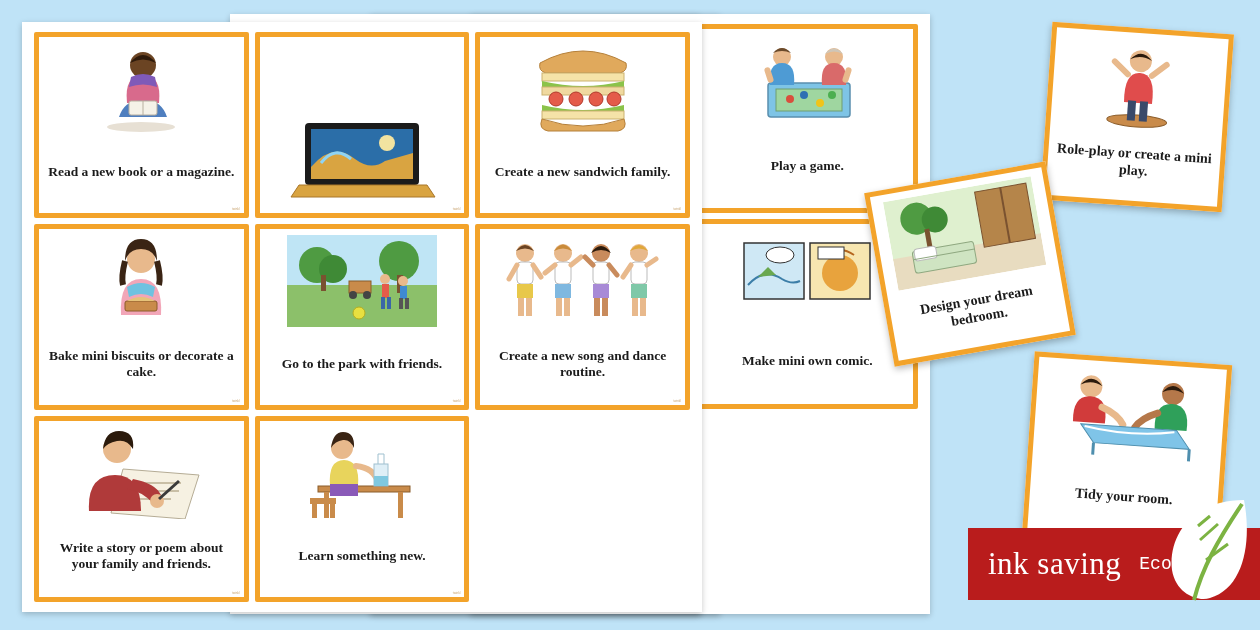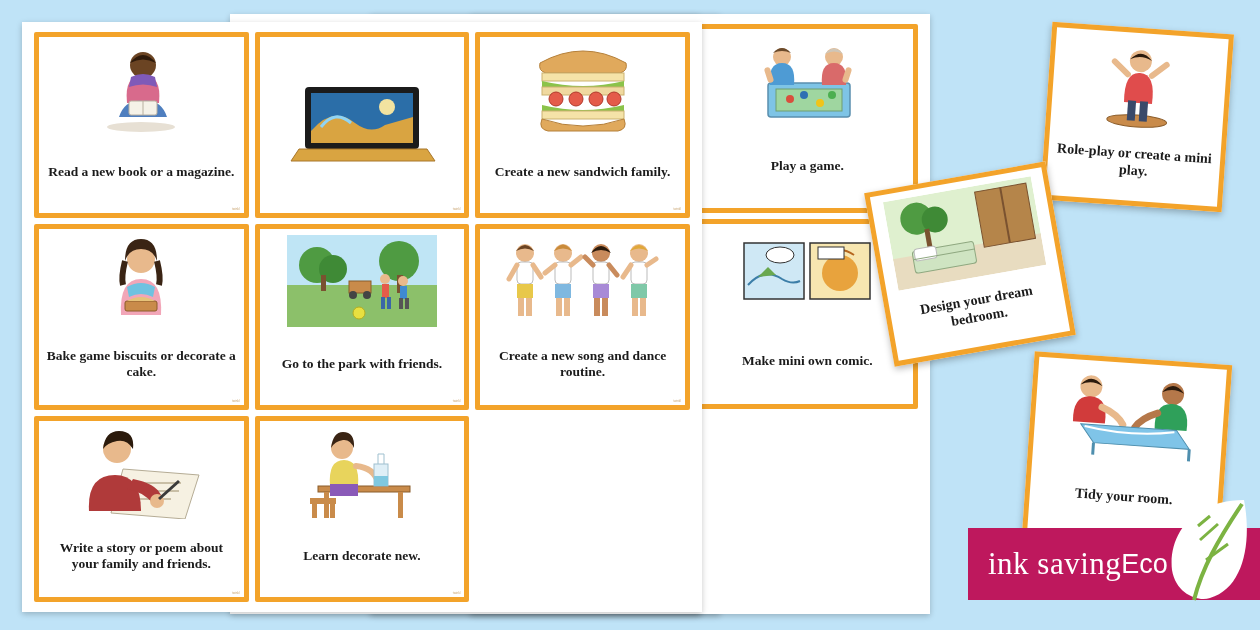--- a/index.html
+++ b/index.html
@@ -39,21 +39,21 @@
     box-sizing: border-box;
   }
 
   .card {
     border: 5px solid #f3a32a;
     background: #fff;
     border-radius: 2px;
     display: flex;
     flex-direction: column;
     align-items: center;
-    justify-content: center;
+    justify-content: flex-end;
     padding: 6px 4px 4px;
     box-sizing: border-box;
     position: relative;
     overflow: hidden;
   }
   .card .art {
     flex: 0 0 auto;
     height: 92px;
     width: 100%;
     display: flex;
@@ -123,36 +123,37 @@
   .loose-bedroom  { left: 878px;  top: 176px; width: 184px; height: 176px; transform: rotate(-10deg); }
   .loose-tidy     { left: 1028px; top: 358px; width: 198px; height: 186px; transform: rotate(4deg); }
 
   
   .eco {
     position: absolute;
     left: 968px;
     top: 528px;
     width: 292px;
     height: 72px;
-    background: #be185d;
+    background: #b91c1c;
     display: flex;
     align-items: center;
     padding-left: 20px;
     box-sizing: border-box;
   }
   .eco .eco-text {
     color: #fff;
     font-family: "Liberation Serif", serif;
     font-size: 31px;
     letter-spacing: 0.5px;
   }
   .eco .eco-word {
     color: #fff;
-    font-family: Liberation Sans, sans-serif;
-    font-size: 27px;
+    font-family: Liberation Mono, monospace;
+    font-size: 18px;
+    margin-left: 18px;
     position: relative;
     z-index: 3;
   }
   .leaf {
     position: absolute;
     right: 6px;
     bottom: -6px;
     width: 96px;
     height: 112px;
   }
@@ -321,21 +322,21 @@
         <svg width="120" height="92" viewBox="0 0 120 92">
           <circle cx="60" cy="24" r="14" fill="#e8b98c"></circle>
           <path d="M44 26 q0 -22 16 -22 q16 0 16 22 q-4 -12 -16 -12 q-12 0 -16 12 z" fill="#3a2414"></path>
           <path d="M44 26 q-4 16 -2 24 M76 26 q4 16 2 24" stroke="#3a2414" stroke-width="6" fill="none"></path>
           <path d="M40 80 q-2 -36 20 -36 q22 0 20 36 z" fill="#f2a6b8"></path>
           <path d="M46 52 q14 -8 28 0 l-2 10 q-12 -6 -24 0 z" fill="#6fc2e0"></path>
           <rect x="44" y="66" width="32" height="10" rx="2" fill="#c98b4a" stroke="#8a5c2a"></rect>
           <path d="M46 66 q14 -8 28 0 z" fill="#e6c37a"></path>
         </svg>
       </div>
-      <div class="cap">Bake game biscuits or decorate a cake.</div>
+      <div class="cap">Bake mini biscuits or decorate a cake.</div>
       <span class="tiny">twinkl</span>
     </div>
 
     <div class="card">
       <div class="art">
         <svg width="150" height="92" viewBox="0 0 150 92">
           <rect x="0" y="0" width="150" height="58" fill="#bfe5f5"></rect>
           <rect x="0" y="50" width="150" height="42" fill="#8cc06a"></rect>
           <circle cx="30" cy="30" r="18" fill="#4f9b42"></circle>
           <circle cx="46" cy="34" r="14" fill="#3f8a36"></circle>
@@ -434,21 +435,21 @@
           <circle cx="50" cy="22" r="11" fill="#e8b98c"></circle>
           <path d="M39 22 q2 -16 12 -16 q12 0 11 16 q-4 -9 -11 -8 q-8 1 -12 8z" fill="#3a2414"></path>
           <path d="M38 60 q-2 -26 14 -26 q16 0 14 26 z" fill="#e8d45c"></path>
           <rect x="38" y="58" width="28" height="12" fill="#8a5ab8"></rect>
           <path d="M64 40 q18 2 22 16" stroke="#e8b98c" stroke-width="6" fill="none" stroke-linecap="round"></path>
           <rect x="82" y="38" width="14" height="22" fill="#dfeff7" stroke="#9fc0cf"></rect>
           <rect x="82" y="50" width="14" height="10" fill="#7fc8e0"></rect>
           <path d="M86 38 l0 -10 l6 0 l0 10" stroke="#9fc0cf" fill="none"></path>
         </svg>
       </div>
-      <div class="cap">Learn decorate new.</div>
+      <div class="cap">Learn something new.</div>
       <span class="tiny">twinkl</span>
     </div>
 
 
   </div>
 </div>
 
 <div class="loose loose-roleplay">
   <div class="art">
     <svg width="120" height="88" viewBox="0 0 120 88">

